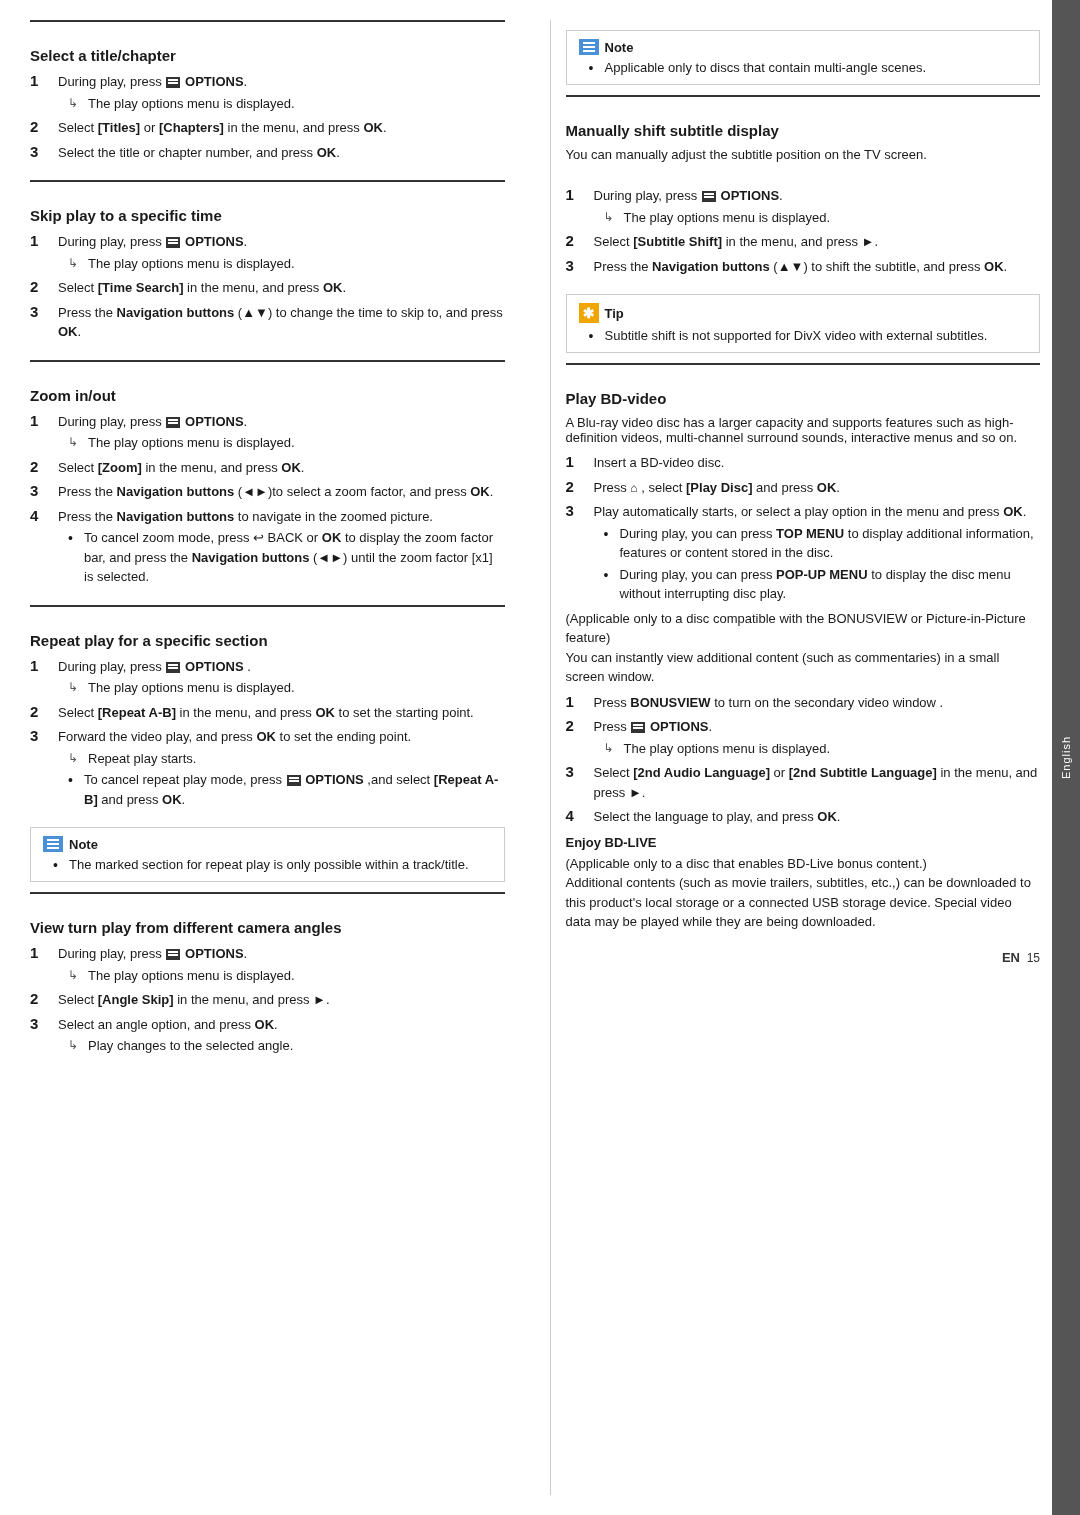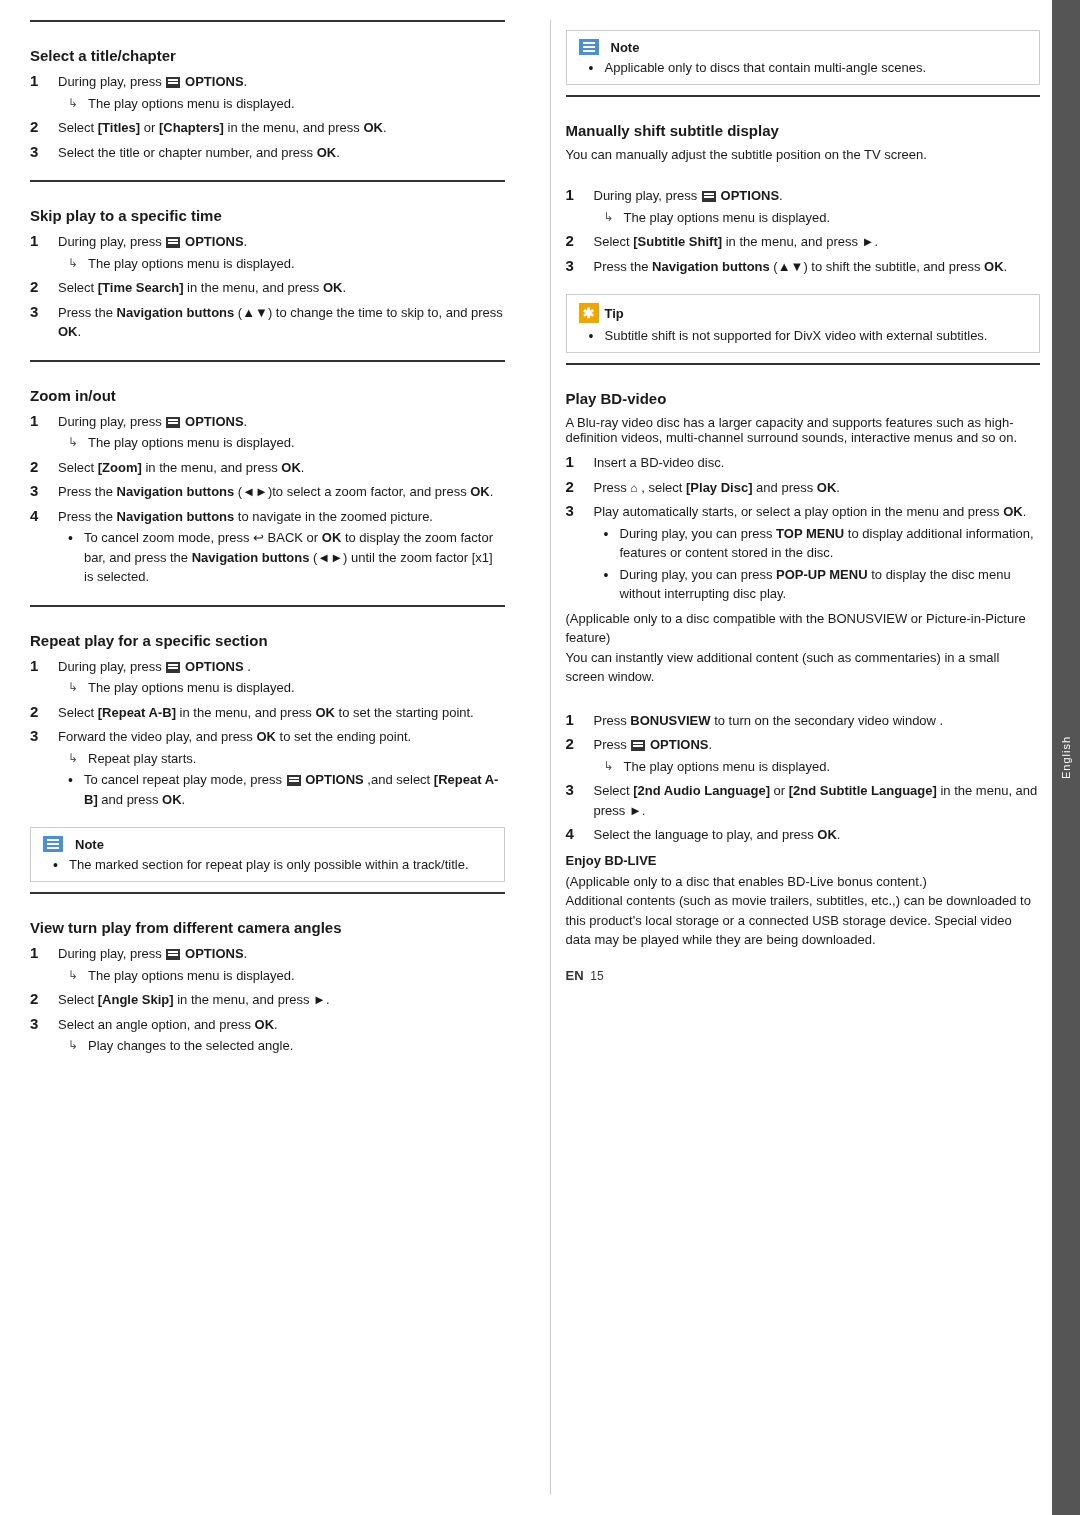--- a/index.html
+++ b/index.html
@@ -104,21 +104,21 @@
     .bold { font-weight: bold; }
     .note-box {
       border: 1px solid #ccc;
       padding: 8px 12px;
       margin: 10px 0;
       background: #fff;
     }
     .note-header {
       display: flex;
       align-items: flex-end;
-      gap: 12px;
+      gap: 6px;
       font-weight: bold;
       margin-bottom: 5px;
       font-size: 13px;
     }
     .note-icon {
       width: 20px;
       height: 16px;
       background: #4a90d9;
       display: flex;
       align-items: center;
@@ -182,20 +182,21 @@
       display: inline-block;
       font-size: 12px;
       vertical-align: middle;
     }
     .enjoy-title {
       font-weight: bold;
       margin-top: 8px;
       margin-bottom: 4px;
     }
     .page-num {
+      text-align: right;
       font-size: 12px;
       margin-top: 10px;
       color: #333;
     }
     .en-label {
       font-weight: bold;
       font-size: 13px;
     }
   </style>
 </head>
@@ -452,21 +453,21 @@
                 <span>During play, you can press <span class="bold">TOP MENU</span> to display additional information, features or content stored in the disc.</span>
               </div>
               <div class="bullet-item">
                 <span class="bullet-dot">•</span>
                 <span>During play, you can press <span class="bold">POP-UP MENU</span> to display the disc menu without interrupting disc play.</span>
               </div>
             </div>
           </li>
         </ol>
 
-        <p style="margin-bottom: 24px; line-height: 1.5;">(Applicable only to a disc compatible with the BONUSVIEW or Picture-in-Picture feature)<br>You can instantly view additional content (such as commentaries) in a small screen window.</p>
+        <p style="margin-bottom: 6px; line-height: 1.5;">(Applicable only to a disc compatible with the BONUSVIEW or Picture-in-Picture feature)<br>You can instantly view additional content (such as commentaries) in a small screen window.</p>
         <ol class="steps-list">
           <li>
             <span class="step-num">1</span>
             <div class="step-content">Press <span class="bold">BONUSVIEW</span> to turn on the secondary video window .</div>
           </li>
           <li>
             <span class="step-num">2</span>
             <div class="step-content">
               Press <span class="options-icon"></span> <span class="bold">OPTIONS</span>.
               <div class="sub-item">

